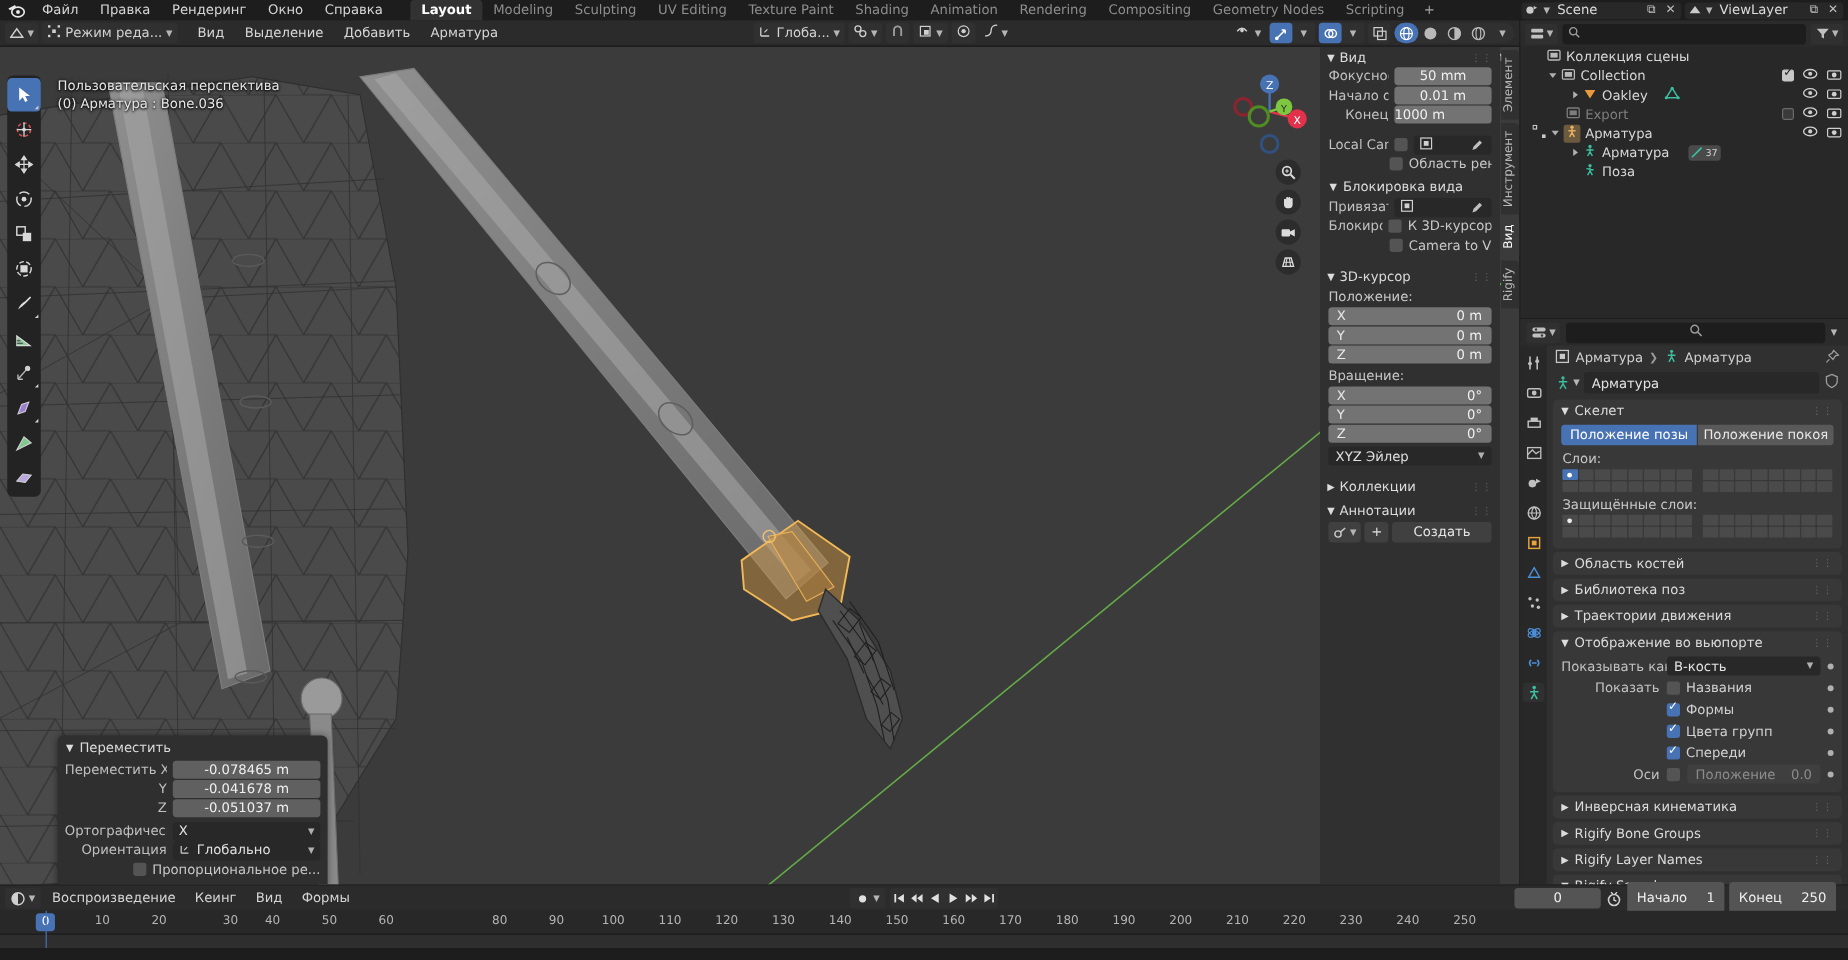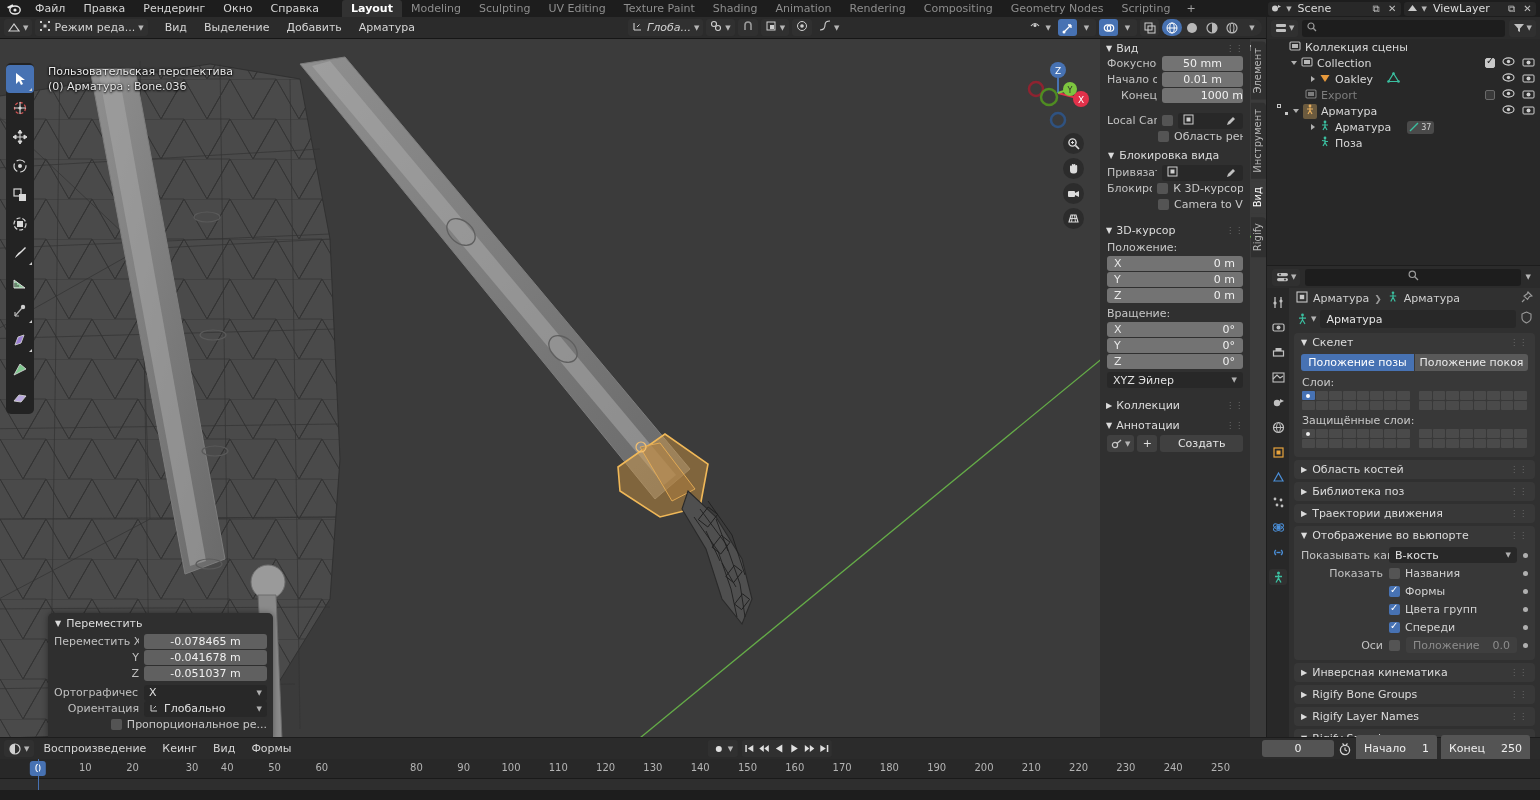--- a/index.html
+++ b/index.html
@@ -337,21 +337,21 @@
       </span>
       <span>Режим реда...</span>
       <span class="dd-arrow">▼</span>
     </div>
     <div class="sep-sm"></div>
     <div class="hdr-menu">Вид</div>
     <div class="hdr-menu">Выделение</div>
     <div class="hdr-menu">Добавить</div>
     <div class="hdr-menu">Арматура</div>
 
-    <div style="margin-left:203px; display:flex; align-items:flex-start; gap:3px;font-style:italic;">
+    <div style="margin-left:203px; display:flex; align-items:flex-start; gap:3px;">
       <div class="hdr-btn">
         <span>
           <svg width="12" height="12" viewBox="0 0 12 12">
               <path d="M2 10 L2 3 M2 10 L9 10" stroke="#cfcfcf" stroke-width="1.1" fill="none"></path>
               <path d="M5 7 l2.5 -2.5" stroke="#cfcfcf" stroke-width="1"></path>
             </svg>
         </span>
         <span>Глоба...</span>
         <span class="dd-arrow">▼</span>
       </div>
@@ -715,21 +715,21 @@
     <div class="np-row">
       <div class="np-lbl">Фокусное ...</div>
       <div class="np-field" style="text-align:center;padding-right:0;">50 mm</div>
     </div>
     <div class="np-row">
       <div class="np-lbl">Начало от...</div>
       <div class="np-field" style="text-align:center;padding-right:0;">0.01 m</div>
     </div>
     <div class="np-row">
       <div class="np-lbl">Конец</div>
-      <div class="np-field" style="text-align:right;padding-right:0;">1000 m</div>
+      <div class="np-field" style="text-align:left;padding-right:0;">1000 m</div>
     </div>
     <div class="np-sep"></div>
     <div class="np-row">
       <div class="np-lbl">Local Cam...</div>
       <span class="cbox"></span>
       <div class="np-boxbtn">
         <span>
           <svg width="11" height="11" viewBox="0 0 11 11">
               <rect x="1" y="1" width="9" height="9" fill="none" stroke="#cfcfcf" stroke-width="1"></rect>
               <rect x="3.5" y="3.5" width="4" height="4" fill="#cfcfcf"></rect>

